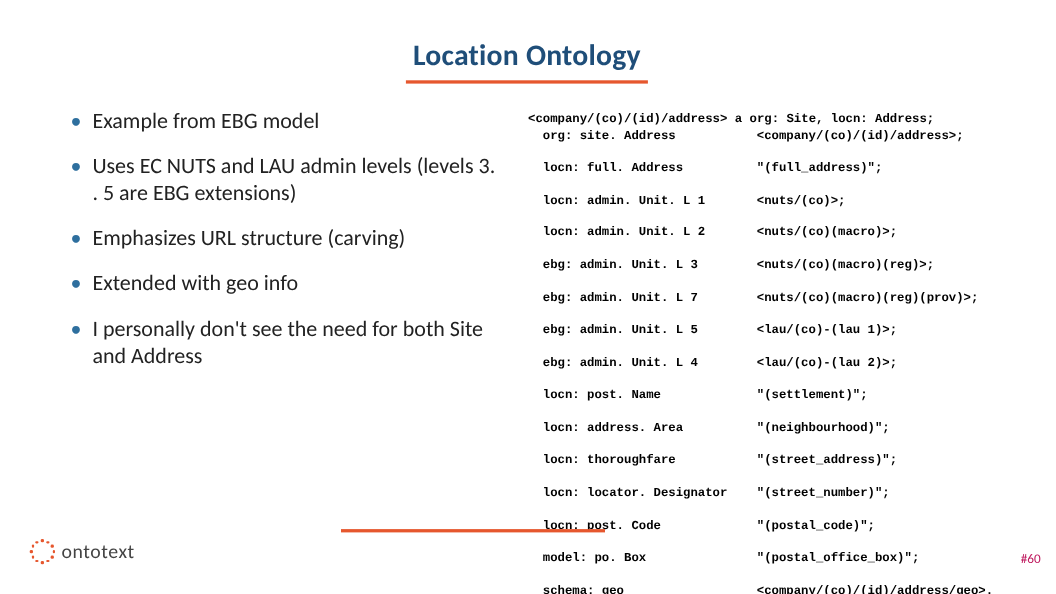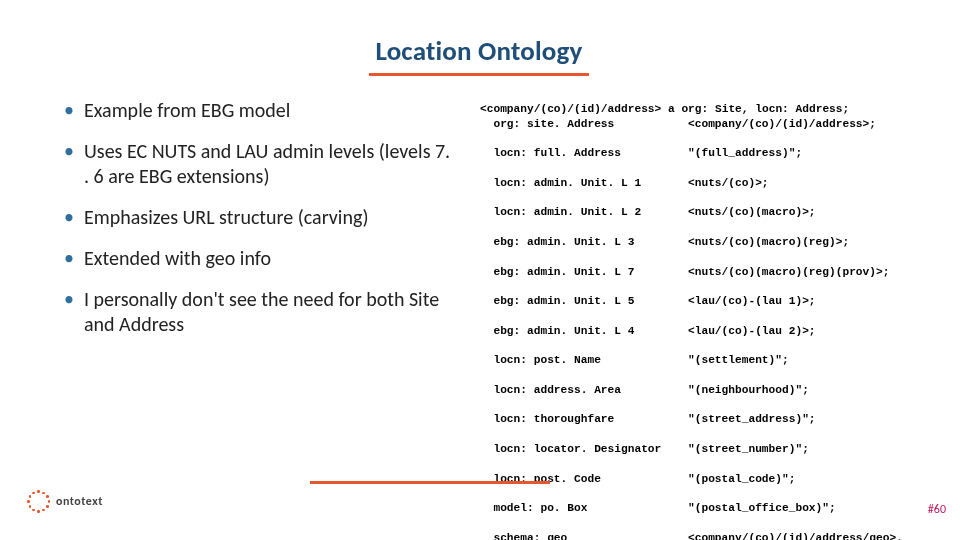--- a/index.html
+++ b/index.html
@@ -100,24 +100,24 @@
     height: 22px;
   }
   .logo-mark span {
     position: absolute;
     width: 2.5px;
     height: 2.5px;
     background: #E6572E;
     border-radius: 50%;
   }
   .logo-text {
-    font-size: 12px;
+    font-size: 18px;
     letter-spacing: 0.5px;
     color: #444;
-    font-weight: 700;
+    font-weight: 400;
     text-align: center;
   }
   .pagenum {
     position: absolute;
     right: 14px;
     bottom: 24px;
     font-size: 12px;
     color: #be185d;
   }
 </style>
@@ -127,21 +127,21 @@
 <div class="slide">
 
   <div class="title">Location Ontology</div>
   <div class="title-rule"></div>
 
   <div class="cols">
 
     <div class="left">
       <ul class="bullets">
         <li>Example from EBG model</li>
-        <li>Uses EC NUTS and LAU admin levels (levels 7. . 6 are EBG extensions)</li>
+        <li>Uses EC NUTS and LAU admin levels (levels 3. . 5 are EBG extensions)</li>
         <li>Emphasizes URL structure (carving)</li>
         <li>Extended with geo info</li>
         <li>I personally don't see the need for both Site and Address</li>
       </ul>
     </div>
 
     <div class="right">
       <pre class="code"><span>&lt;company/(co)/(id)/address&gt; a org: Site, locn: Address;</span>
 <span class="row"><span class="k">  org: site. Address</span><span>&lt;company/(co)/(id)/address&gt;;</span></span>
 <span class="row"><span class="k">  locn: full. Address</span><span>"(full_address)";</span></span>

